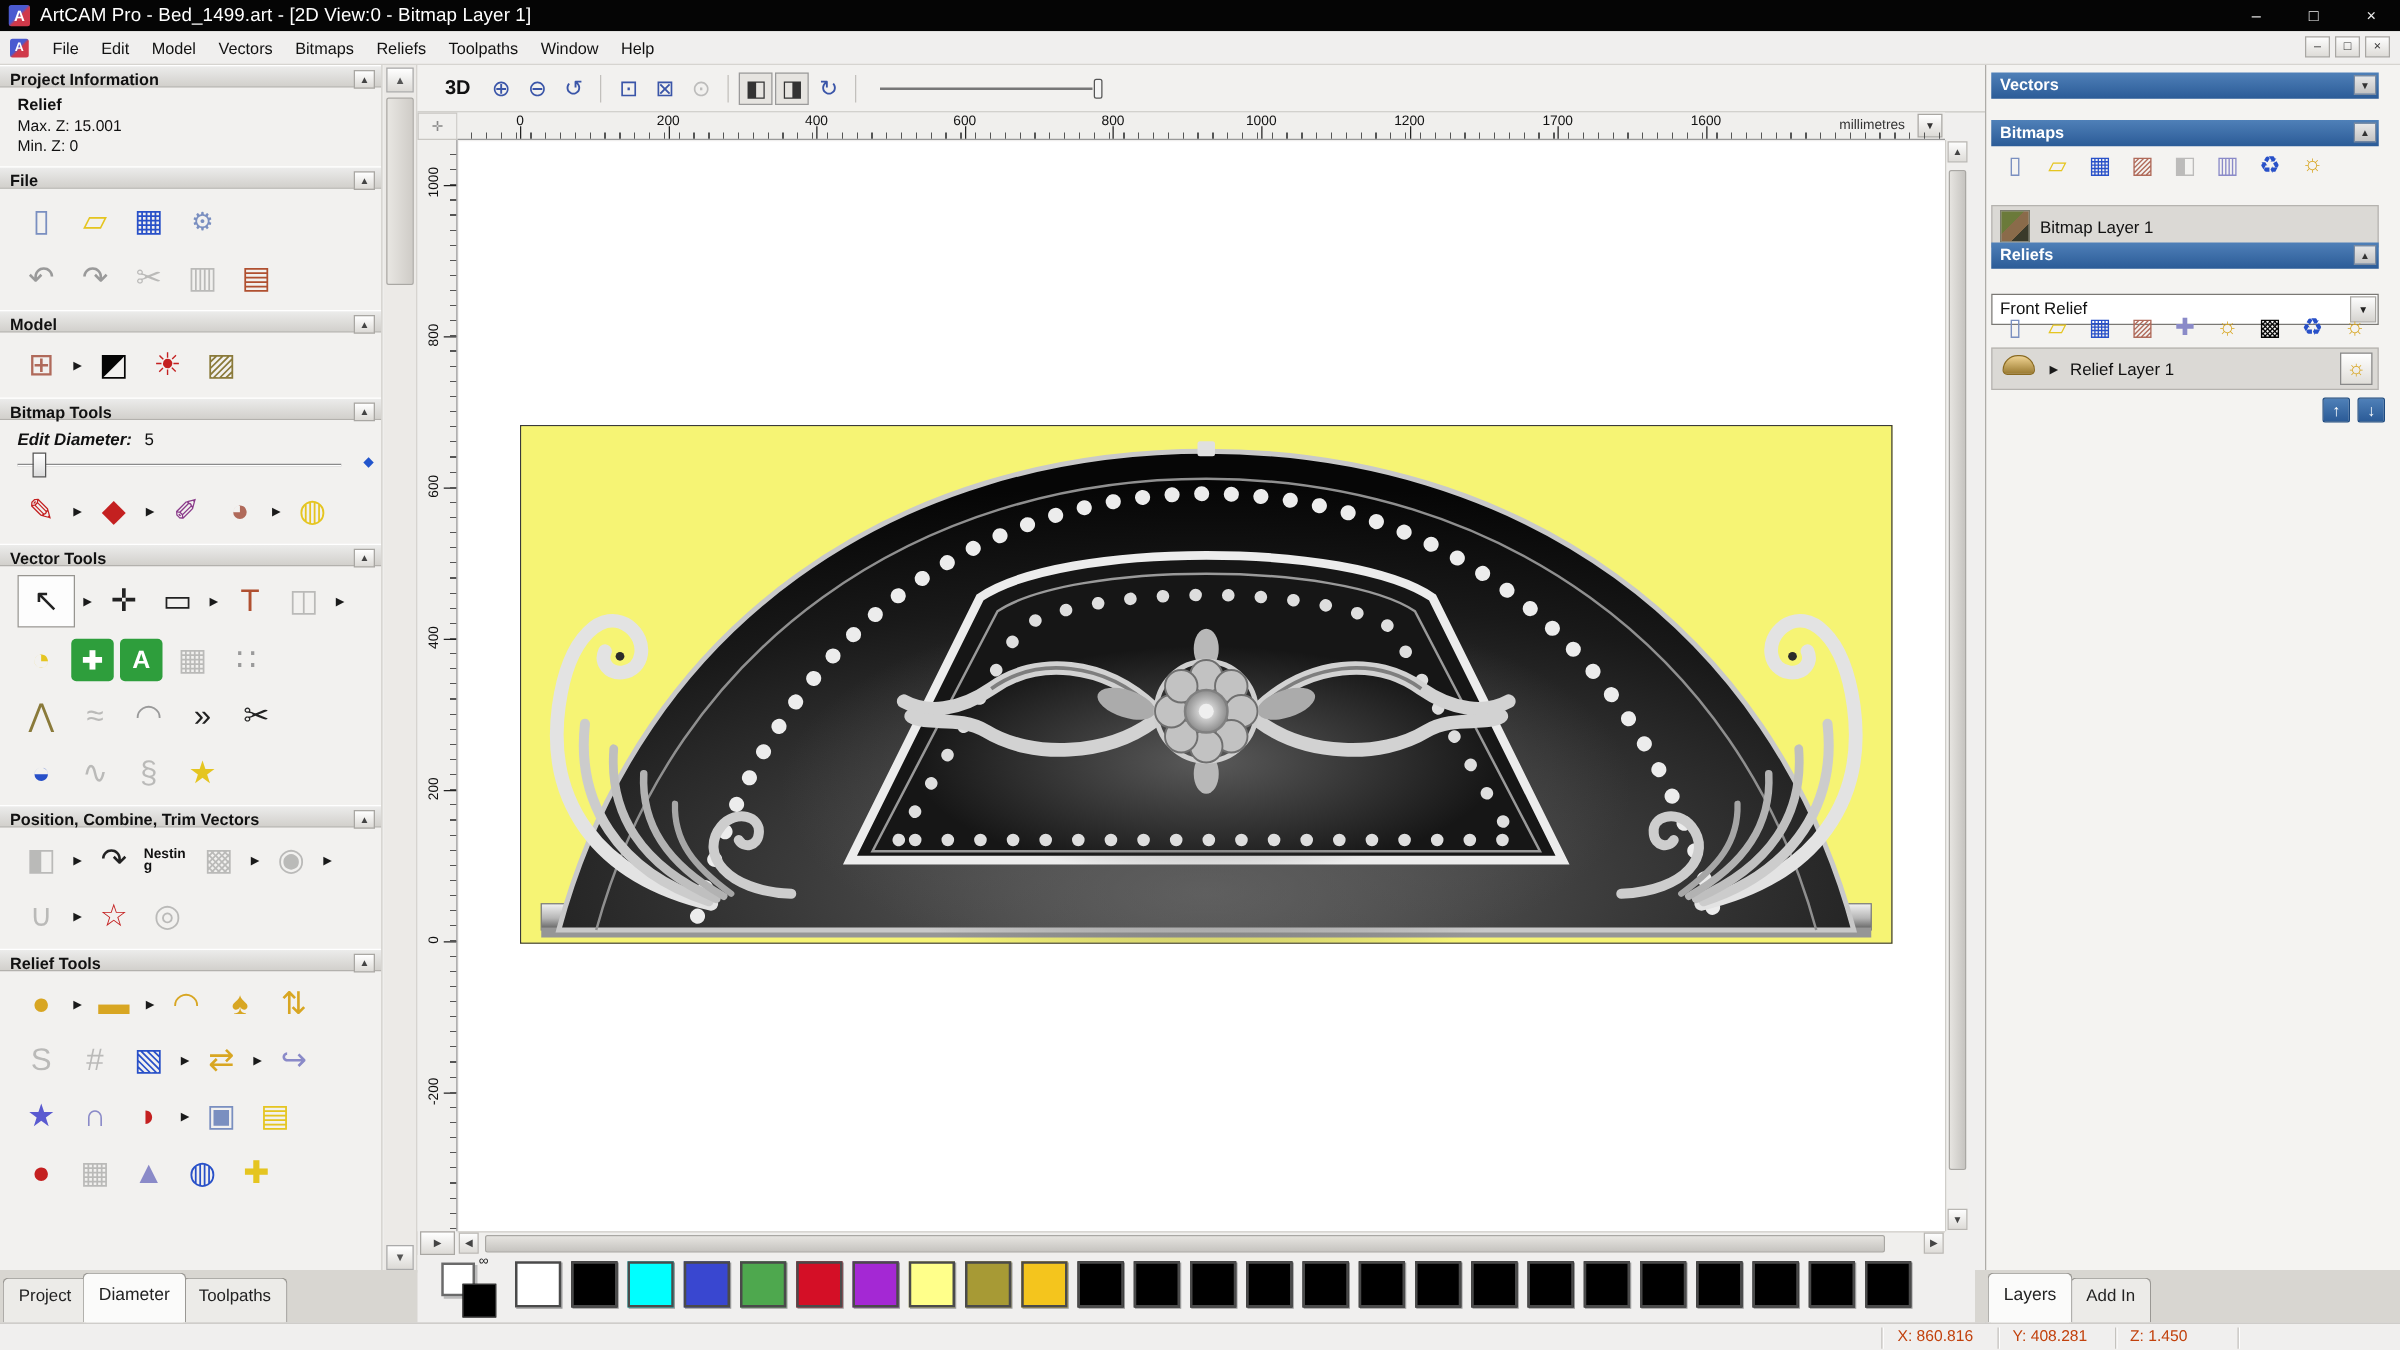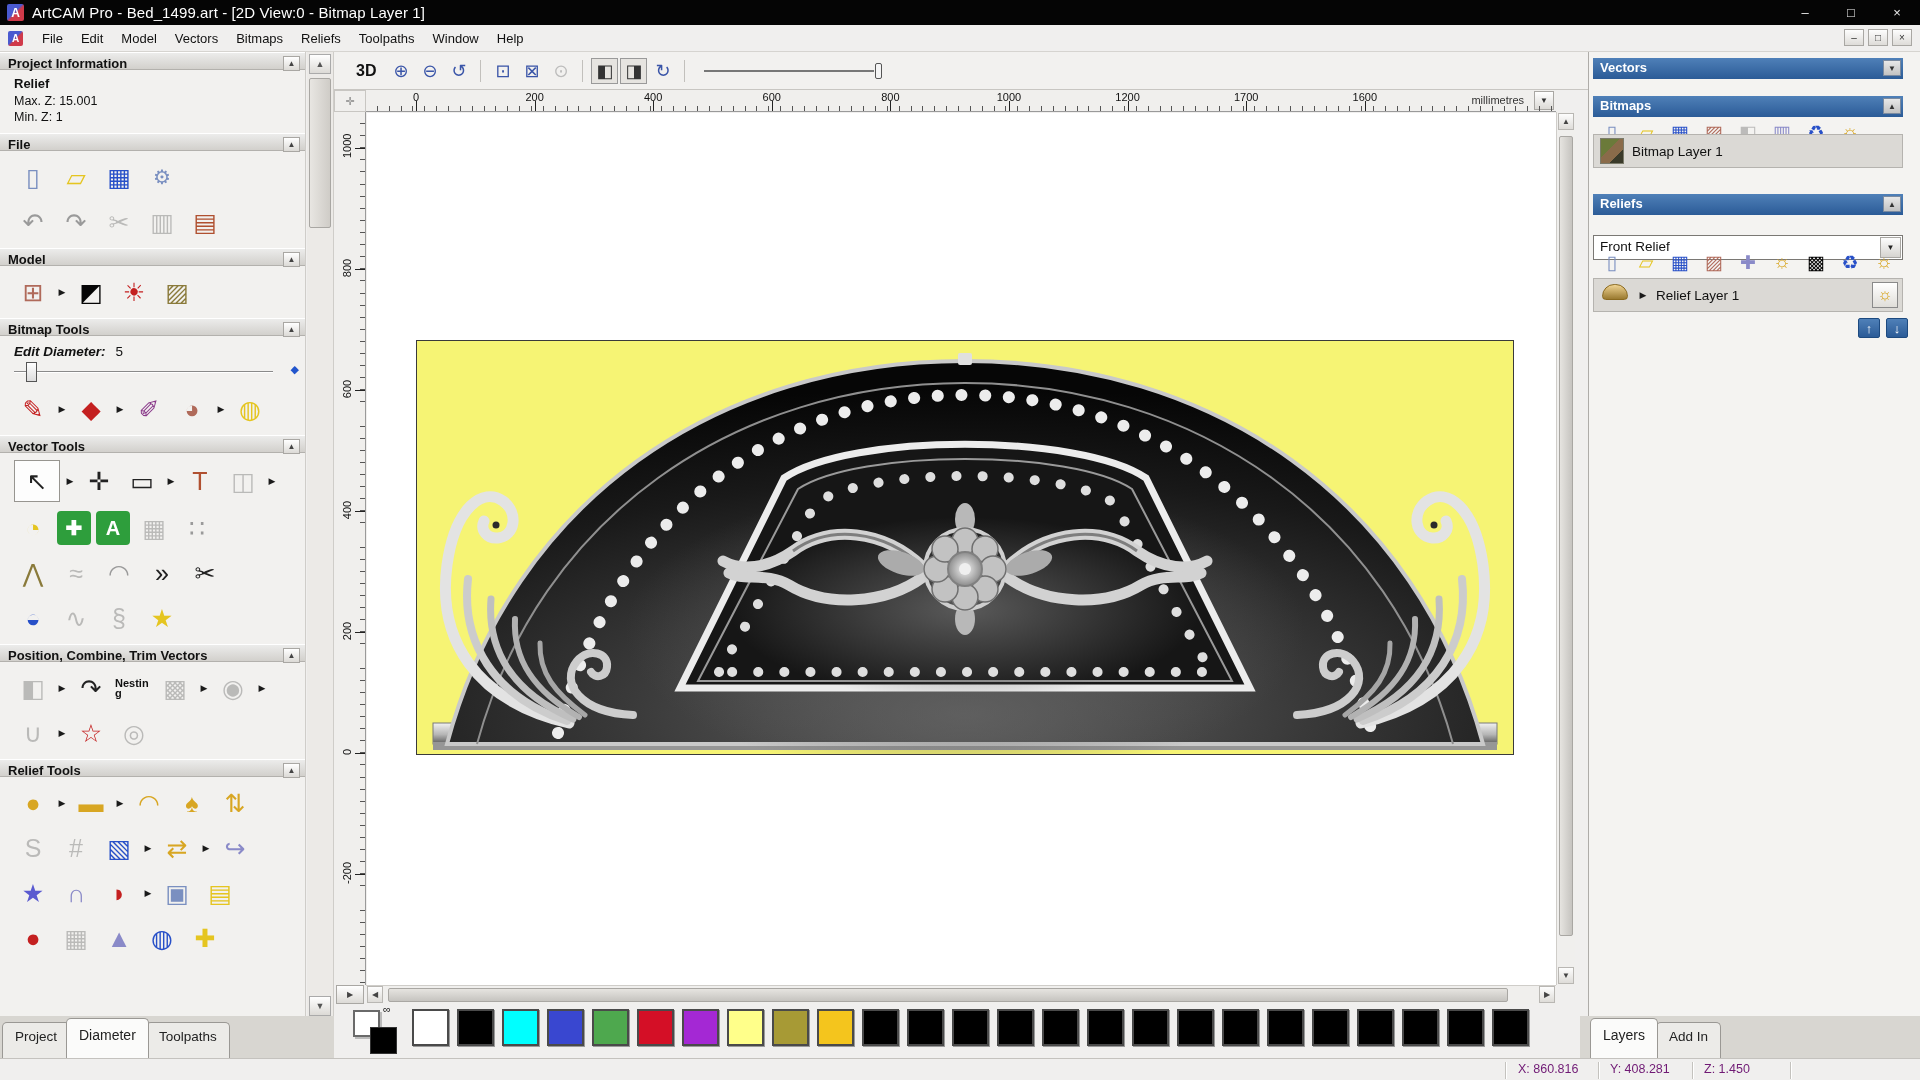--- a/index.html
+++ b/index.html
@@ -114,21 +114,21 @@
   .relief-thumb .arc { position:absolute; left:2px; top:0; width:26px; height:16px; background:linear-gradient(#efd392,#9a7a30); border-radius:13px 13px 4px 4px; border:1px solid #8a6a20; }
   .relief-thumb .plus { position:absolute; left:-2px; bottom:-4px; font-size:13px; font-weight:bold; color:#111; }
   .combo { position:absolute; left:4px; width:310px; height:25px; background:#fff; border:1px solid #7a7874; font-size:13.5px; padding:3px 6px; }
   .combo .dd { position:absolute; right:1px; top:1px; width:21px; height:21px; border:1px solid #a9a7a3; background:linear-gradient(#fdfdfd,#d6d4d0); font-size:8px; display:flex; align-items:center; justify-content:center; color:#222; }
   .bulb-btn { position:absolute; right:4px; top:3px; width:26px; height:26px; border:1px solid #8a8a8a; background:linear-gradient(#fff,#e0ded9); color:#d8a622; font-size:17px; display:flex; align-items:center; justify-content:center; }
   .updown { position:absolute; display:flex; gap:6px; }
   .ud-btn { width:22px; height:20px; background:linear-gradient(#4f80b8,#2b5b97); color:#fff; font-size:13px; font-weight:bold; display:flex; align-items:center; justify-content:center; border:1px solid #1d4a80; border-radius:2px; }
   .right-tabs { position:absolute; left:1580px; top:1016px; width:340px; height:42px; background:#d8d6d1; }
 
   
-  .statusbar { position:absolute; left:0; top:1058px; width:1920px; height:22px; background:#f0efee; border-top:1px solid #c4c2be; font-size:12.5px; color:#701a75; }
+  .statusbar { position:absolute; left:0; top:1058px; width:1920px; height:22px; background:#f0efee; border-top:1px solid #c4c2be; font-size:12.5px; color:#c2410c; }
   .statusbar span { position:absolute; top:3px; }
   .st-sep { position:absolute; top:2px; width:1px; height:17px; background:#c4c2be; box-shadow:1px 0 0 #fff; }
 </style>
 </head>
 <body>
 
 <div class="titlebar">
   <span class="app-logo">A</span>
   <span class="title">ArtCAM Pro - Bed_1499.art - [2D View:0 - Bitmap Layer 1]</span>
   <div class="win-controls">
@@ -159,21 +159,21 @@
 <div class="left-panel">
 
   <div class="sec-h">
     <span>Project Information</span>
     <span class="sec-collapse">▲</span>
   </div>
   <div class="pi-body">
     <div class="pi-col">
       <div class="b">Relief</div>
       <div>Max. Z: 15.001</div>
-      <div>Min. Z: 1</div>
+      <div>Min. Z: 0</div>
     </div>
   </div>
 
   <div class="sec-h">
     <span>File</span>
     <span class="sec-collapse">▲</span>
   </div>
   <div class="trow">
     <span class="ti c-steel">▯</span>
     <span class="ti c-yellow">▱</span>
@@ -530,21 +530,21 @@
   <div class="rp-toolbar" style="top:66px">
     <span class="ti c-steel">▯</span>
     <span class="ti c-yellow">▱</span>
     <span class="ti c-blue">▦</span>
     <span class="ti c-brown">▨</span>
     <span class="ti dis">◧</span>
     <span class="ti c-lav">▥</span>
     <span class="ti c-blue">♻</span>
     <span class="ti c-gold">☼</span>
   </div>
-  <div class="layer-row" style="top:82px">
+  <div class="layer-row" style="top:112px">
     <span class="mona-thumb"></span>
     <span>Bitmap Layer 1</span>
   </div>
 
   <div class="rp-h" style="top:142px">
     <span>Reliefs</span>
     <span class="rp-btn">▲</span>
   </div>
   <div class="combo" style="top:183px">
     <span>Front Relief</span>

